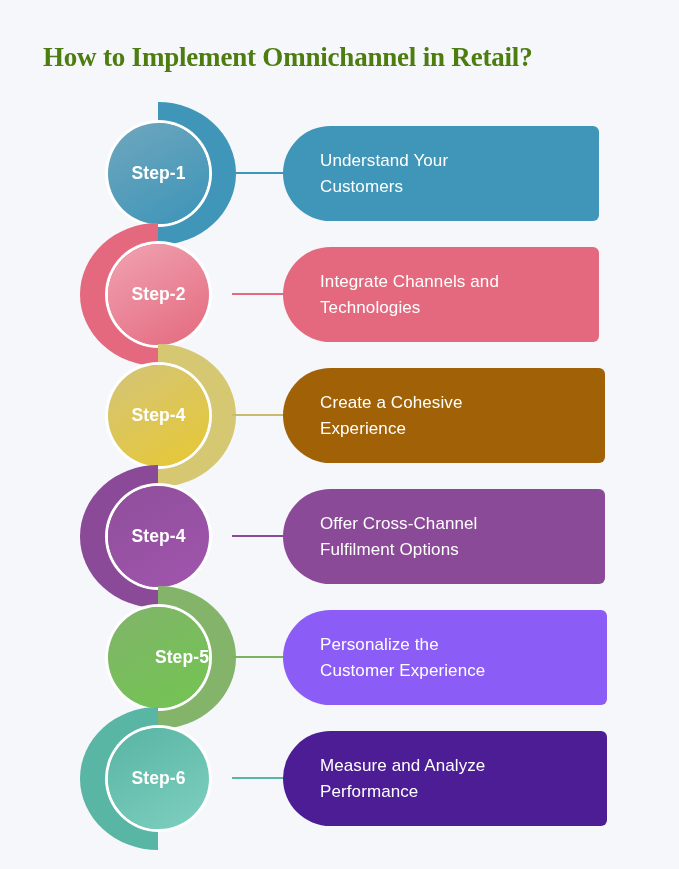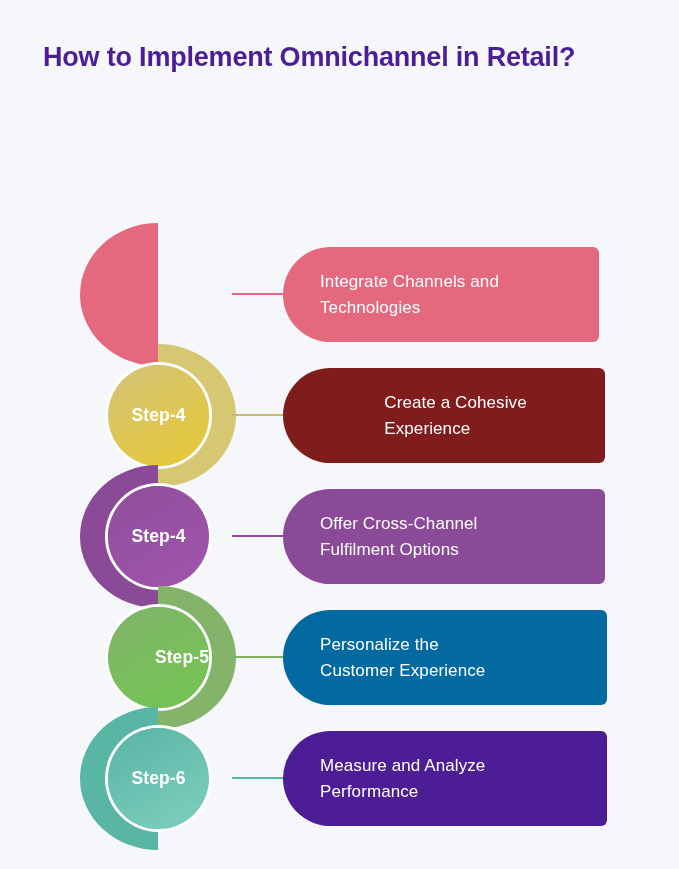--- a/index.html
+++ b/index.html
@@ -21,23 +21,24 @@
     height: 869px;
     background: #f5f7fb;
   }
 
   #page-title {
     position: absolute;
     left: 43px;
     top: 42px;
     font-size: 27px;
     font-weight: bold;
-    color: #4c1d95;
+    color: #4d7c0f;
     letter-spacing: -0.2px;
     white-space: nowrap;
+    font-family: Liberation Serif, serif;
   }
 
   
   #steps {
     position: absolute;
     left: 0;
     top: 102px;
     width: 679px;
     height: 740px;
   }
@@ -121,32 +122,46 @@
   }
 </style>
 </head>
 <body>
 
 <div id="infographic">
 
   <div id="page-title">How to Implement Omnichannel in Retail?</div>
 
   <div id="steps">
+      <div class="step-row" style="top: 0px;">
+        <div class="half-disc dir-right" style="background: rgb(64, 150, 184);"></div>
+        <div class="connector" style="background: rgb(64, 150, 184);"></div>
+        <div class="label-bar" style="background: rgb(64, 150, 184); width: 316px;">
+          <div class="label-bar-text">Understand Your
+Customers</div>
+        </div>
+        <div class="step-circle" style="background: linear-gradient(150deg, rgb(111, 167, 189) 0%, rgb(60, 148, 185) 100%);">
+          <span class="step-circle-label">Step-1</span>
+        </div>
+      </div>
       <div class="step-row" style="top: 121px;">
         <div class="half-disc dir-left" style="background: rgb(228, 105, 126);"></div>
         <div class="connector" style="background: rgb(228, 105, 126);"></div>
         <div class="label-bar" style="background: rgb(228, 105, 126); width: 316px;">
           <div class="label-bar-text">Integrate Channels and
 Technologies</div>
         </div>
+        <div class="step-circle" style="background: linear-gradient(150deg, rgb(240, 163, 178) 0%, rgb(228, 105, 126) 100%);">
+          <span class="step-circle-label">Step-2</span>
+        </div>
       </div>
       <div class="step-row" style="top: 242px;">
         <div class="half-disc dir-right" style="background: rgb(214, 199, 114);"></div>
         <div class="connector" style="background: rgb(201, 186, 108);"></div>
-        <div class="label-bar" style="background: #7f1d1d; width: 322px; justify-content: center;">
+        <div class="label-bar" style="background: #a16207; width: 322px;">
           <div class="label-bar-text">Create a Cohesive
 Experience</div>
         </div>
         <div class="step-circle" style="background: linear-gradient(150deg, rgb(211, 196, 122) 0%, rgb(231, 200, 50) 100%);">
           <span class="step-circle-label">Step-4</span>
         </div>
       </div>
       <div class="step-row" style="top: 363px;">
         <div class="half-disc dir-left" style="background: rgb(139, 74, 151);"></div>
         <div class="connector" style="background: rgb(139, 74, 151);"></div>
@@ -154,21 +169,21 @@
           <div class="label-bar-text">Offer Cross-Channel
 Fulfilment Options</div>
         </div>
         <div class="step-circle" style="background: linear-gradient(150deg, rgb(143, 79, 155) 0%, rgb(160, 85, 173) 100%);">
           <span class="step-circle-label">Step-4</span>
         </div>
       </div>
       <div class="step-row" style="top: 484px;">
         <div class="half-disc dir-right" style="background: rgb(131, 180, 106);"></div>
         <div class="connector" style="background: rgb(124, 179, 94);"></div>
-        <div class="label-bar" style="background: #0369a1; width: 324px;">
+        <div class="label-bar" style="background: #8b5cf6; width: 324px;">
           <div class="label-bar-text">Personalize the
 Customer Experience</div>
         </div>
         <div class="step-circle" style="background: linear-gradient(150deg, rgb(129, 180, 106) 0%, rgb(114, 197, 81) 100%); justify-content: flex-end;">
           <span class="step-circle-label">Step-5</span>
         </div>
       </div>
       <div class="step-row" style="top: 605px;">
         <div class="half-disc dir-left" style="background: rgb(89, 181, 164);"></div>
         <div class="connector" style="background: rgb(89, 181, 164);"></div>

